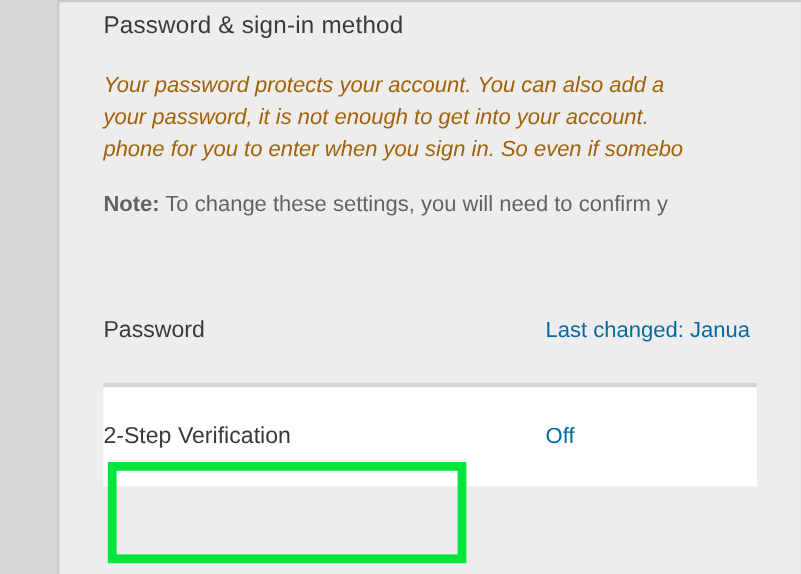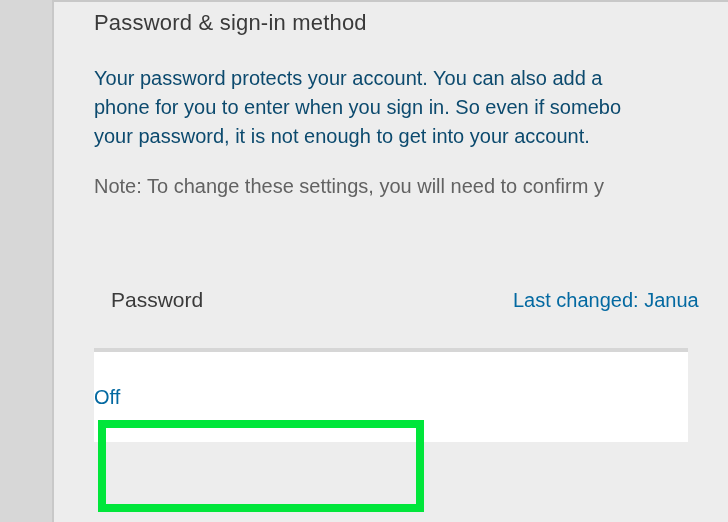--- a/index.html
+++ b/index.html
@@ -33,53 +33,53 @@
     .section-title {
       font-size: 22px;
       color: #3a3a3a;
       font-weight: 400;
       padding-top: 8px;
       margin-bottom: 28px;
       letter-spacing: 0.2px;
     }
     .description {
       font-size: 20px;
-      color: #0c4a6e;
+      color: #a16207;
       line-height: 1.45;
       margin-bottom: 24px;
       white-space: nowrap;
       overflow: visible;
+      font-style: italic;
     }
     .description .line {
       display: block;
     }
     .note-line {
       font-size: 20px;
       color: #626262;
       margin-bottom: 54px;
       white-space: nowrap;
     }
     .note-line .bold {
-      font-weight: 400;
+      font-weight: 700;
     }
     .row {
       display: flex;
       align-items: center;
       height: 84px;
       border-top: 2px solid #d6d6d6;
       font-size: 21px;
       color: #3a3a3a;
     }
     .row:first-of-type {
       border-top: none;
     }
     .row-label {
       width: 402px;
       flex-shrink: 0;
-      margin-left: 17px;
     }
     .row-value {
       color: #0369a1;
       font-size: 20px;
       white-space: nowrap;
     }
     .row-password {
       border-top: none;
       height: 98px;
       border-bottom: 2px solid #d6d6d6;
@@ -102,33 +102,34 @@
 </head>
 <body>
 
 <div class="outer">
   <div class="panel">
     <div class="content">
       <h2 class="section-title">Password &amp; sign-in method</h2>
 
       <div class="description">
         <span class="line">Your password protects your account. You can also add a</span>
+        <span class="line">your password, it is not enough to get into your account.</span>
         <span class="line">phone for you to enter when you sign in. So even if somebo</span>
-        <span class="line">your password, it is not enough to get into your account.</span>
       </div>
 
       <div class="note-line">
         <span class="bold">Note:</span><span> To change these settings, you will need to confirm y</span>
       </div>
 
       <div class="row row-password">
         <div class="row-label">Password</div>
         <div class="row-value">Last changed: Janua</div>
       </div>
 
       <div class="row row-2step">
+        <div class="row-label">2-Step Verification</div>
         <div class="row-value">Off</div>
       </div>
     </div>
   </div>
 </div>
 
 <div class="highlight-box"></div>
 
 </body></html>

